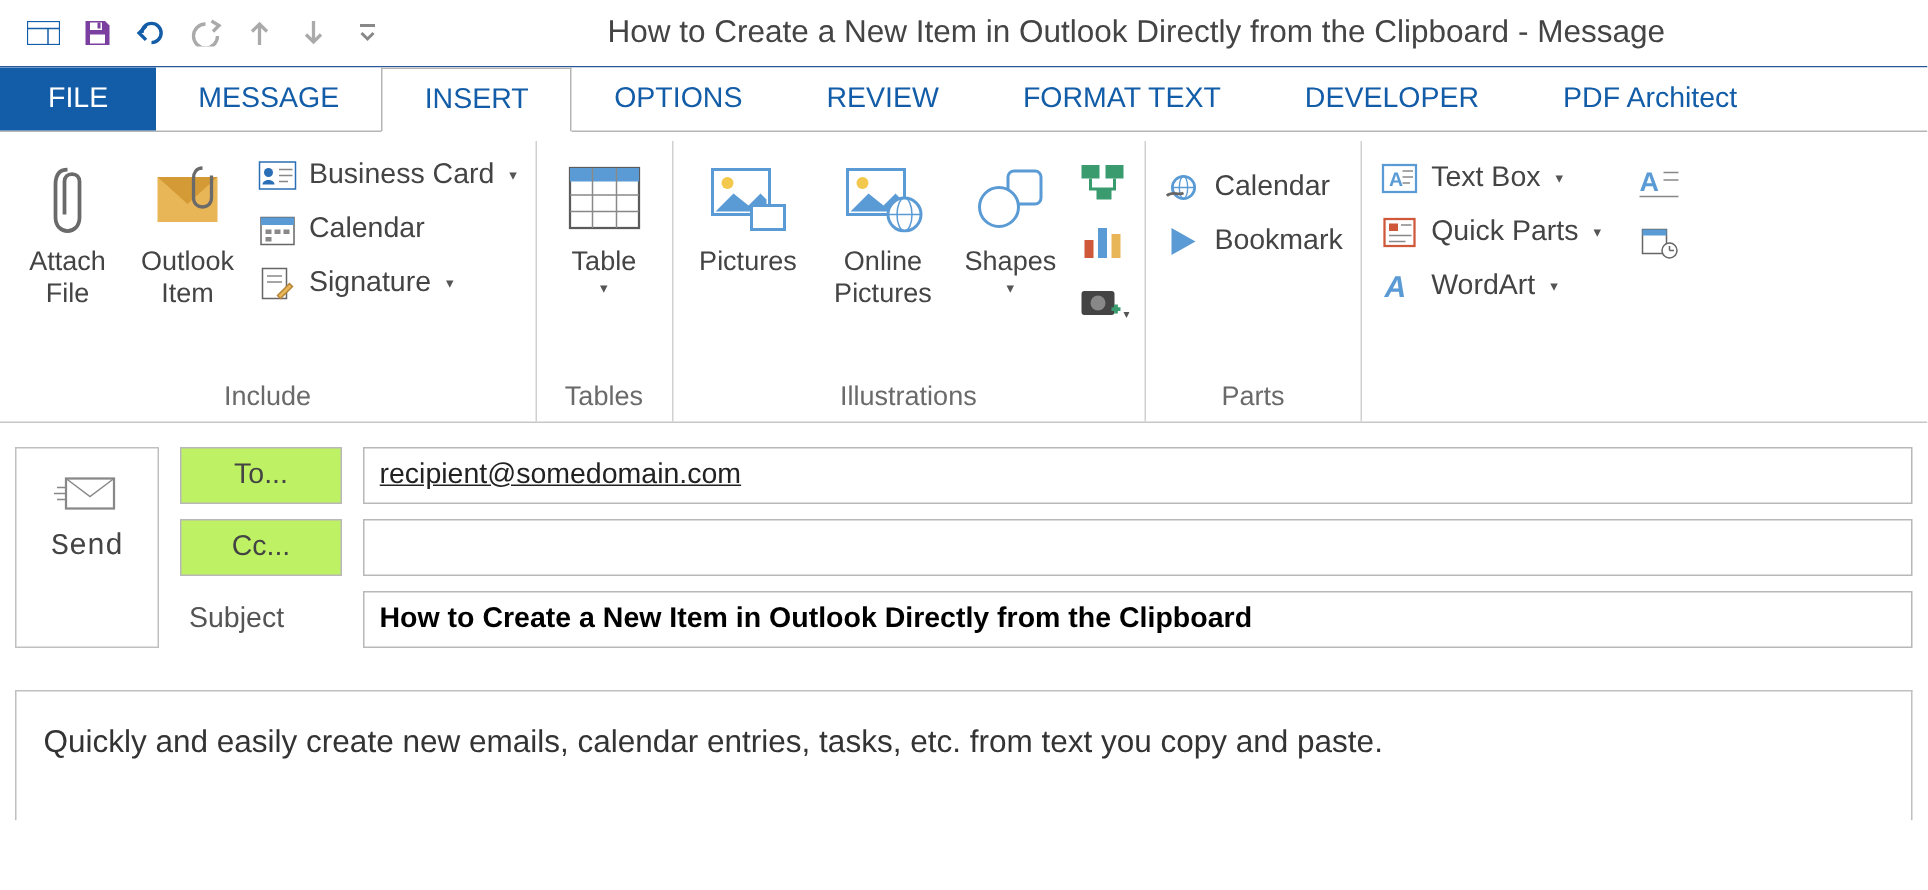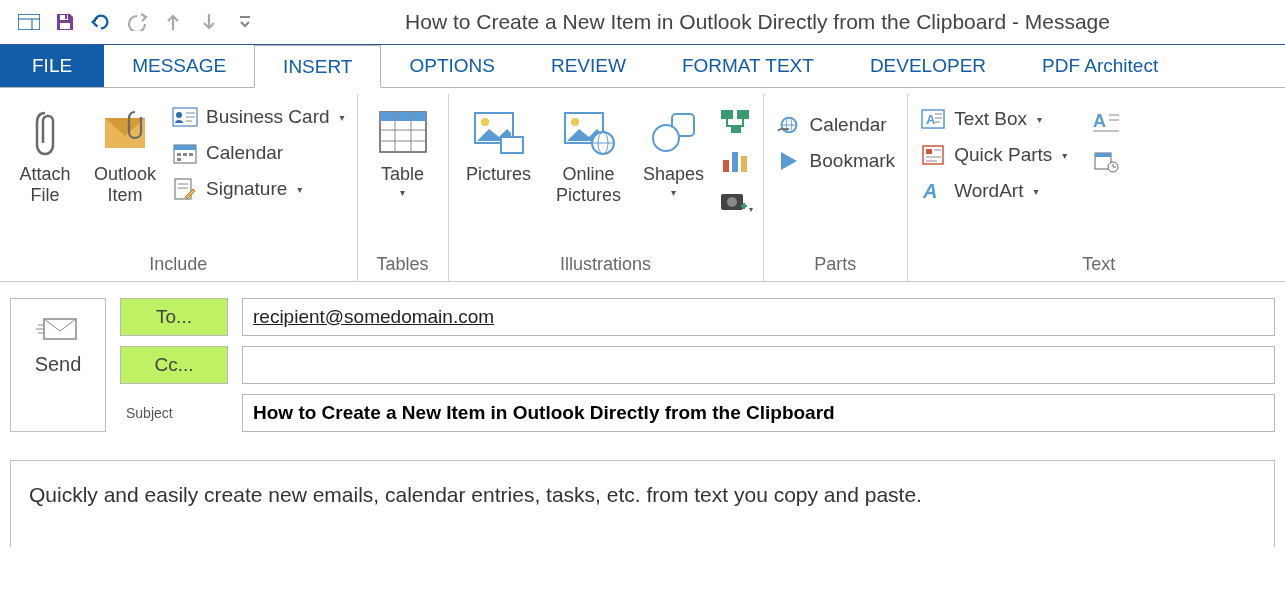--- a/index.html
+++ b/index.html
@@ -36,26 +36,26 @@
 .small-btn .arrow { font-size: 10px; color: #555; margin-left: 2px; }
 
 
 .side-col { display: flex; flex-direction: column; gap: 6px; padding-top: 6px; }
 .side-col .mini { width: 38px; height: 34px; display: flex; align-items: center; justify-content: center; cursor: pointer; }
 
 
 .compose { padding: 16px 10px 0 10px; display: flex; gap: 14px; }
 .send-col { width: 96px; display: flex; flex-direction: column; align-items: center; border: 1px solid #c0c0c0; padding: 14px 0 10px; cursor: pointer; }
 .send-col .sicon { width: 44px; height: 32px; margin-bottom: 8px; display: flex; align-items: center; justify-content: center; }
-.send-col .slabel { font-size: 20px; color: #444; }
+.send-col .slabel { font-size: 20px; color: #444; font-family: Liberation Mono, monospace; }
 
 .fields { flex: 1; display: flex; flex-direction: column; gap: 10px; }
 .field-row { display: flex; align-items: center; gap: 14px; }
 .addr-btn { width: 108px; height: 38px; border: 1px solid #b8b8b8; background: #bef264; font-size: 19px; color: #444; cursor: pointer; display: flex; align-items: center; justify-content: center; }
-.field-label { width: 108px; font-size: 14px; color: #555; padding-left: 6px; }
+.field-label { width: 108px; font-size: 19px; color: #555; padding-left: 6px; }
 .field-input { flex: 1; height: 38px; border: 1px solid #b8b8b8; padding: 0 10px; font-size: 19px; font-family: inherit; outline: none; }
 .field-input.recipient { text-decoration: underline; color: #222; }
 
 .body-area { margin: 28px 10px 0 10px; border: 1px solid #c0c0c0; border-bottom: none; padding: 22px 18px 40px; font-size: 21px; color: #333; min-height: 80px; }
 
 svg { display: block; }
 </style>
 </head>
 <body>
 
@@ -351,21 +351,20 @@
           <svg width="26" height="24" viewBox="0 0 26 24">
               <rect x="2" y="4" width="16" height="16" fill="#fff" stroke="#666"></rect>
               <rect x="2" y="4" width="16" height="4" fill="#5b9bd5"></rect>
               <circle cx="20" cy="18" r="5" fill="#fff" stroke="#666"></circle>
               <line x1="20" y1="18" x2="20" y2="15" stroke="#666"></line>
               <line x1="20" y1="18" x2="23" y2="18" stroke="#666"></line>
             </svg>
         </div>
       </div>
     </div>
-    <div class="group-label" style="text-align:right;padding-right:10px">Text</div>
   </div>
 
 </div>
 
 <div class="compose">
   <div class="send-col">
     <div class="sicon">
       <svg width="44" height="28" viewBox="0 0 44 28">
           <rect x="8" y="4" width="32" height="20" fill="#fff" stroke="#888" stroke-width="1.5"></rect>
           <path d="M8 4 L24 16 L40 4" fill="none" stroke="#888"></path>

